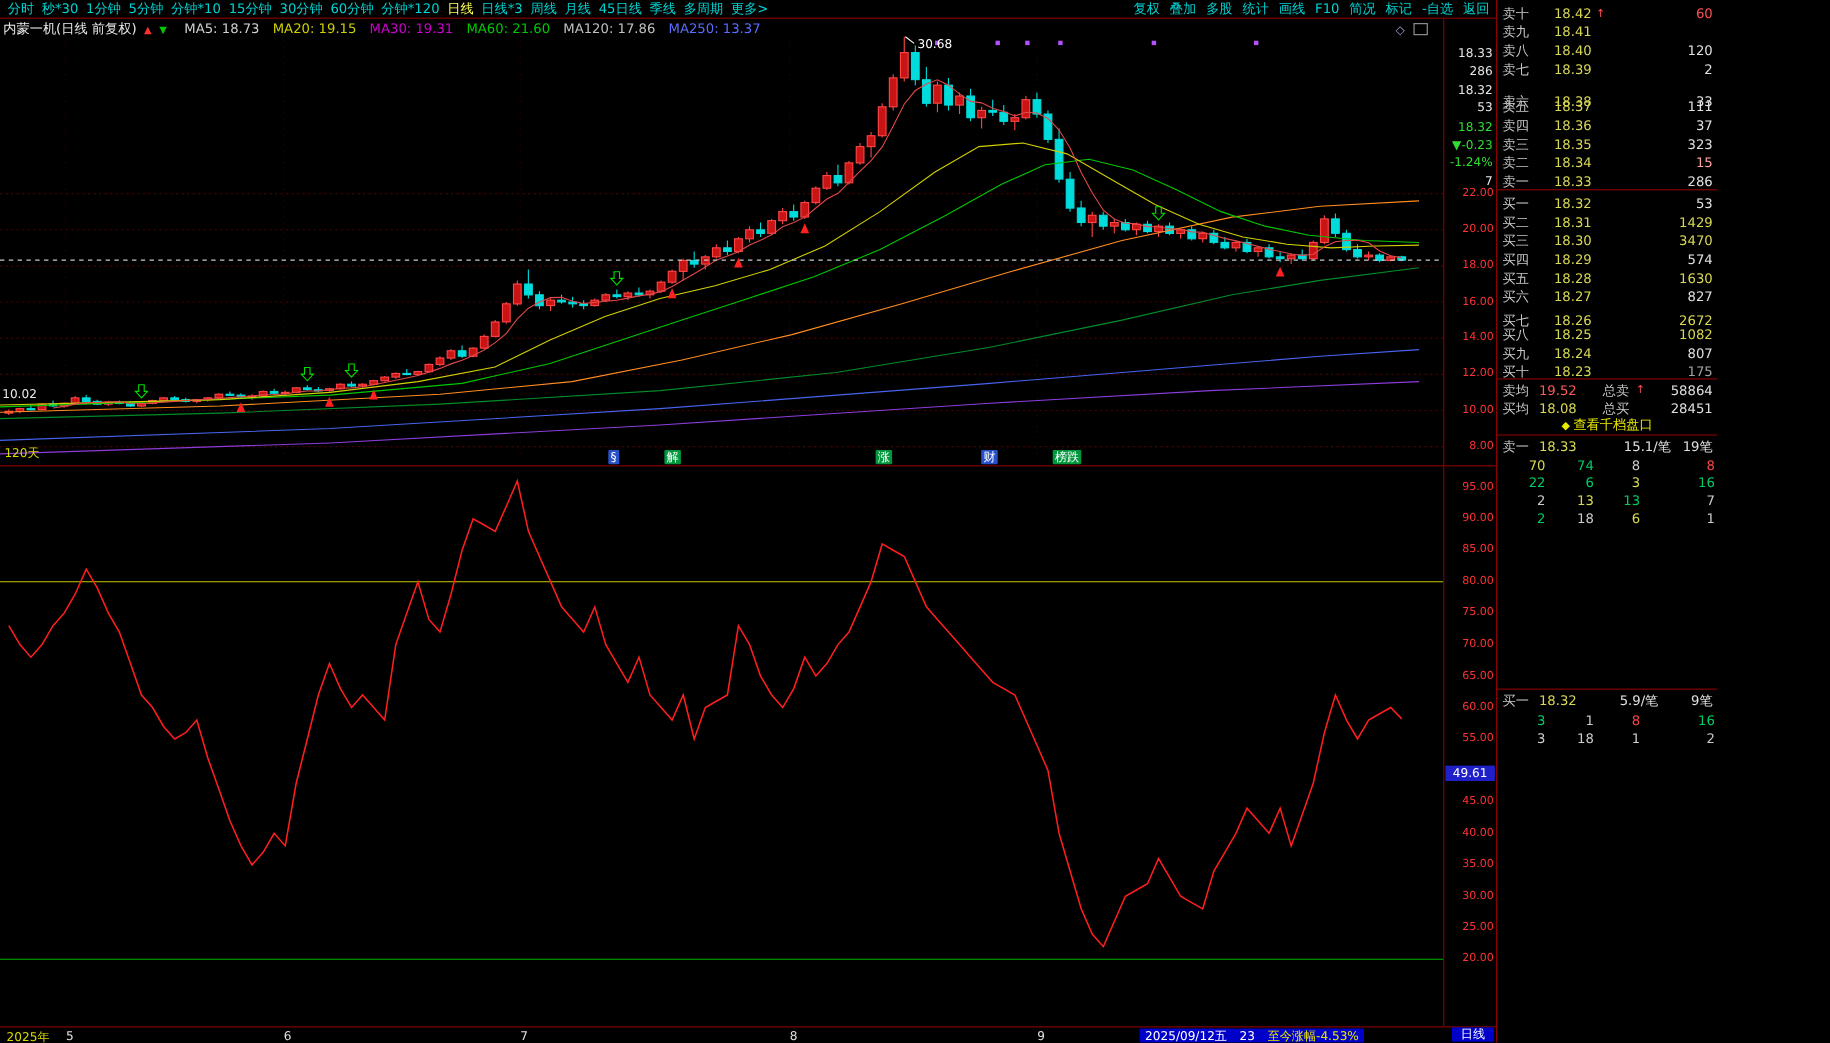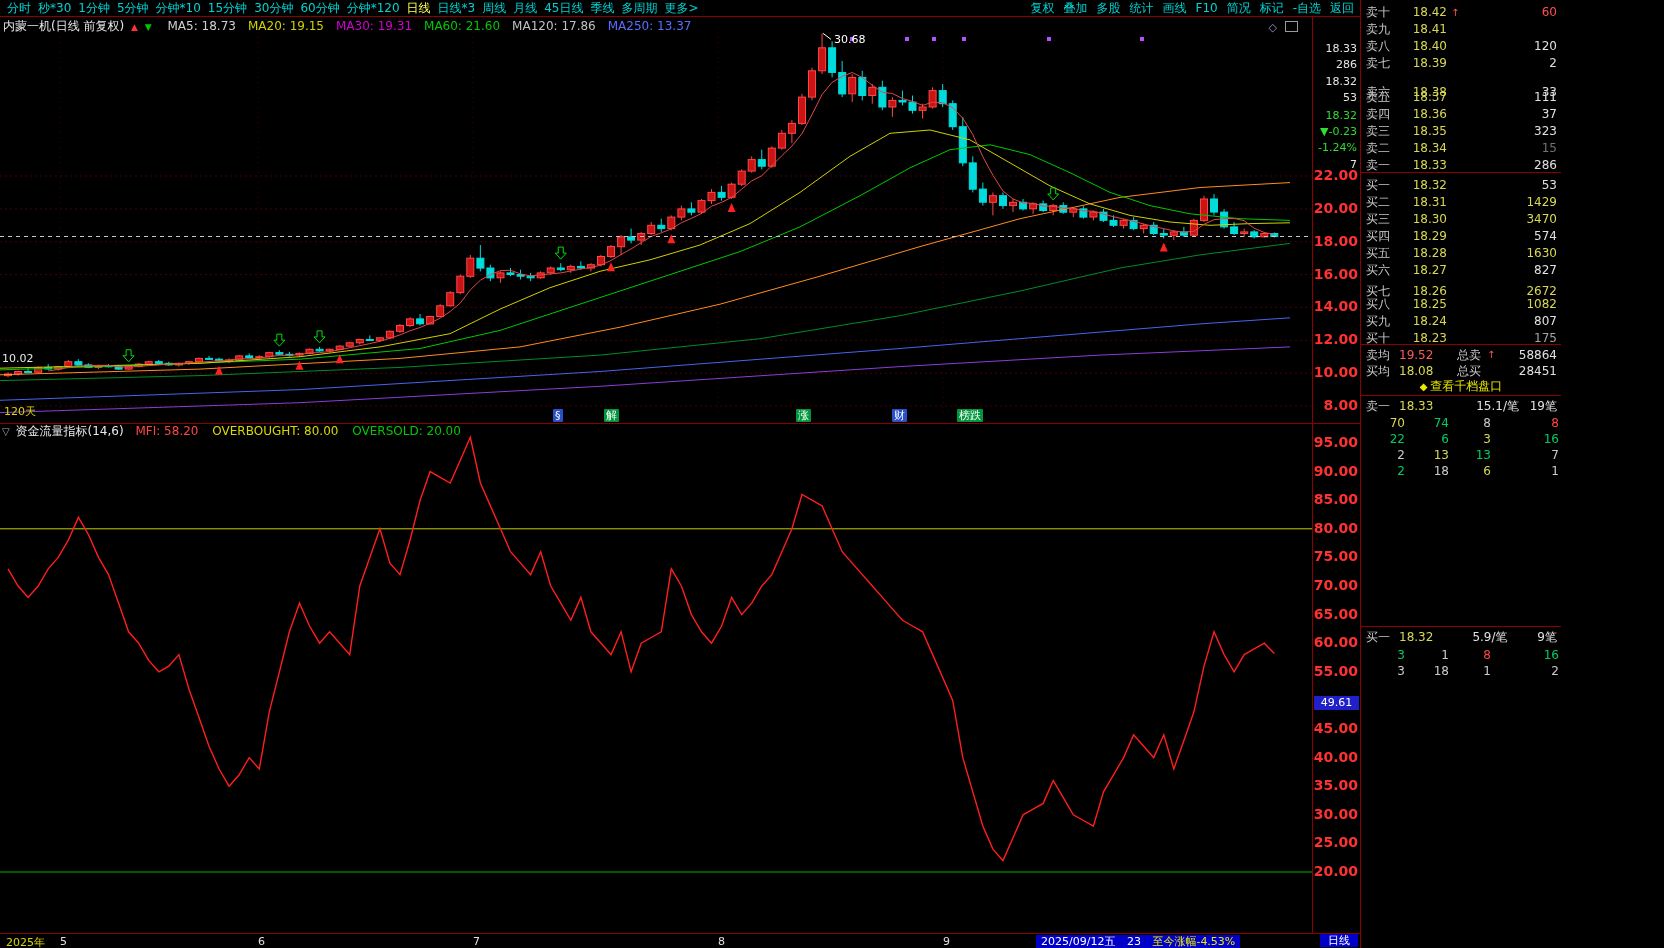--- a/index.html
+++ b/index.html
@@ -24,21 +24,21 @@
   
   #main-svg{position:absolute;left:0;top:17px;z-index:1;}
   #sub-svg{position:absolute;left:0;top:423px;z-index:1;}
   #main-overlay{position:absolute;left:0;top:17px;width:1312px;height:406px;z-index:4;pointer-events:none;}
   .tagchip{position:absolute;color:#fff;font-size:11px;line-height:13px;padding:0 2px;border-radius:1px;}
   #days-label{position:absolute;color:#d8d800;font-size:11px;}
   #left-price{position:absolute;color:#e8e8e8;font-size:11px;}
   
   #main-axis{position:absolute;left:1312px;top:17px;width:48px;height:406px;border-left:1px solid #8c0000;}
   #sub-axis{position:absolute;left:1312px;top:423px;width:48px;height:510px;border-left:1px solid #8c0000;}
-  .tick{position:absolute;right:3px;font-size:14px;color:#ff3232;line-height:13px;font-weight:bold;}
+  .tick{position:absolute;right:3px;font-size:10px;color:#ff3232;line-height:13px;}
   .qv{position:absolute;right:4px;font-size:11px;line-height:13px;}
   #mfi-badge{position:absolute;left:1px;width:45px;text-align:center;background:#2020c8;color:#fff;
              font-size:11px;line-height:14px;z-index:6;}
   
   #sub-header{position:absolute;left:0;top:424px;width:1312px;height:15px;line-height:15px;white-space:nowrap;z-index:5;}
   #sub-header .coll{color:#aaa;font-size:10px;margin-left:2px;}
   #ind-name{color:#e8e8e8;margin-left:2px;}
   #ind-mfi{color:#ff4646;margin-left:8px;}
   #ind-ob{color:#d8d800;margin-left:10px;}
   #ind-os{color:#00c800;margin-left:10px;}
@@ -431,27 +431,20 @@
       <span class="tick" style="top: 152px;">22.00</span>
       <span class="tick" style="top: 184.86px;">20.00</span>
       <span class="tick" style="top: 217.72px;">18.00</span>
       <span class="tick" style="top: 250.58px;">16.00</span>
       <span class="tick" style="top: 283.44px;">14.00</span>
       <span class="tick" style="top: 316.3px;">12.00</span>
       <span class="tick" style="top: 349.16px; margin-left: 43px;">10.00</span>
       <span class="tick" style="top: 382.02px;">8.00</span>
     </div>
 
-  <div id="sub-header">
-    <span class="coll">▽</span>
-    <span id="ind-name">资金流量指标(14,6)</span>
-    <span id="ind-mfi">MFI: 58.20</span>
-    <span id="ind-ob">OVERBOUGHT: 80.00</span>
-    <span id="ind-os">OVERSOLD: 20.00</span>
-  </div>
 
   <svg id="sub-svg" width="1312" height="510">
       <line x1="0" y1="105.8" x2="1312" y2="105.8" stroke="#c8c800"></line>
       <line x1="0" y1="449.0" x2="1312" y2="449.0" stroke="#00b400"></line>
       <polyline points="8.0,145.8 18.1,163.0 28.1,174.4 38.2,163.0 48.2,145.8 58.3,134.4 68.3,117.2 78.4,94.4 88.4,111.5 98.5,134.4 108.5,151.6 118.6,180.2 128.6,208.8 138.7,220.2 148.7,237.4 158.8,248.8 168.8,243.1 178.9,231.6 188.9,266.0 199.0,294.6 209.0,323.2 219.1,346.0 229.1,363.2 239.2,351.8 249.2,334.6 259.3,346.0 269.3,288.8 279.4,248.8 289.4,208.8 299.5,180.2 309.5,203.0 319.6,220.2 329.6,208.8 339.7,220.2 349.7,231.6 359.8,163.0 369.8,134.4 379.9,105.8 389.9,140.1 400.0,151.6 410.0,117.2 420.1,77.2 430.1,48.6 440.2,54.3 450.2,60.0 460.3,37.2 470.3,14.3 480.4,60.0 490.4,82.9 500.5,105.8 510.5,128.7 520.6,140.1 530.6,151.6 540.7,128.7 550.7,163.0 560.8,180.2 570.8,197.3 580.9,174.4 590.9,208.8 601.0,220.2 611.0,231.6 621.1,208.8 631.1,248.8 641.2,220.2 651.2,214.5 661.3,208.8 671.3,145.8 681.4,163.0 691.4,191.6 701.5,208.8 711.5,220.2 721.6,203.0 731.6,174.4 741.7,191.6 751.7,180.2 761.8,163.0 771.8,151.6 781.9,128.7 791.9,105.8 802.0,71.5 812.0,77.2 822.1,82.9 832.1,105.8 842.2,128.7 852.2,140.1 862.3,151.6 872.3,163.0 882.4,174.4 892.4,185.9 902.5,197.3 912.5,203.0 922.6,208.8 932.6,231.6 942.7,254.5 952.7,277.4 962.8,334.6 972.8,368.9 982.9,403.2 992.9,426.1 1003.0,437.6 1013.0,414.7 1023.1,391.8 1033.1,386.1 1043.2,380.4 1053.2,357.5 1063.3,374.6 1073.3,391.8 1083.4,397.5 1093.4,403.2 1103.5,368.9 1113.5,351.8 1123.6,334.6 1133.6,311.7 1143.7,323.2 1153.7,334.6 1163.8,311.7 1173.8,346.0 1183.9,317.4 1193.9,288.8 1204.0,243.1 1214.0,208.8 1224.1,231.6 1234.1,248.8 1244.2,231.6 1254.2,225.9 1264.3,220.2 1274.3,230.5" fill="none" stroke="#ff1e1e" stroke-width="1.4"></polyline>
     </svg>
 
   <div id="sub-axis">
     <span id="mfi-badge" style="top: 272.631px;">49.61</span>
   <span class="tick" style="top: 13px;">95.00</span>
@@ -521,21 +514,21 @@
           <span class="qv2" style="color:#e0e0e0">37</span>
         </div>
         <div class="qrow" style="top: 123px;">
           <span class="ql">卖三</span>
           <span class="qp" style="color:#d8d855">18.35</span>
           <span class="qv2" style="color:#e0e0e0">323</span>
         </div>
         <div class="qrow" style="top: 140px;">
           <span class="ql">卖二</span>
           <span class="qp" style="color:#d8d855">18.34</span>
-          <span class="qv2" style="color:#737373">15</span>
+          <span class="qv2" style="color:#fca5a5">15</span>
         </div>
         <div class="qrow" style="top: 157px;">
           <span class="ql">卖一</span>
           <span class="qp" style="color:#d8d855">18.33</span>
           <span class="qv2" style="color:#e0e0e0">286</span>
         </div>
       </div>
     <div class="pdiv" style="top:172px;"></div>
     <div id="buy-queue">
         <div class="qrow" style="top: 177px;">

